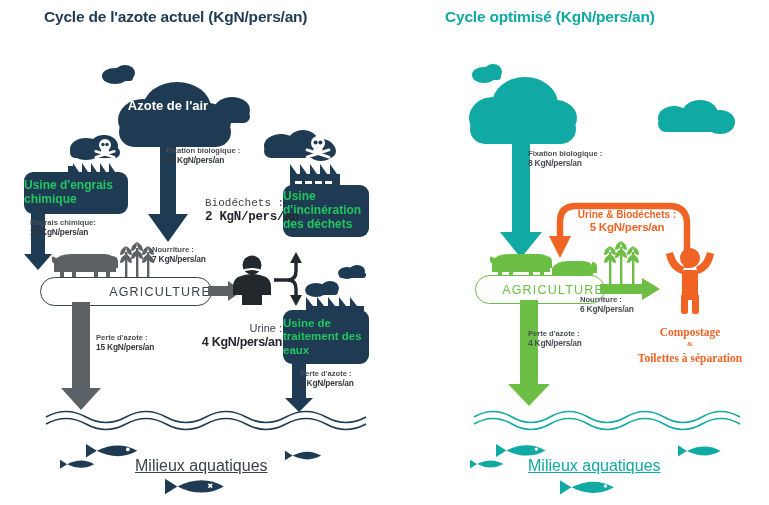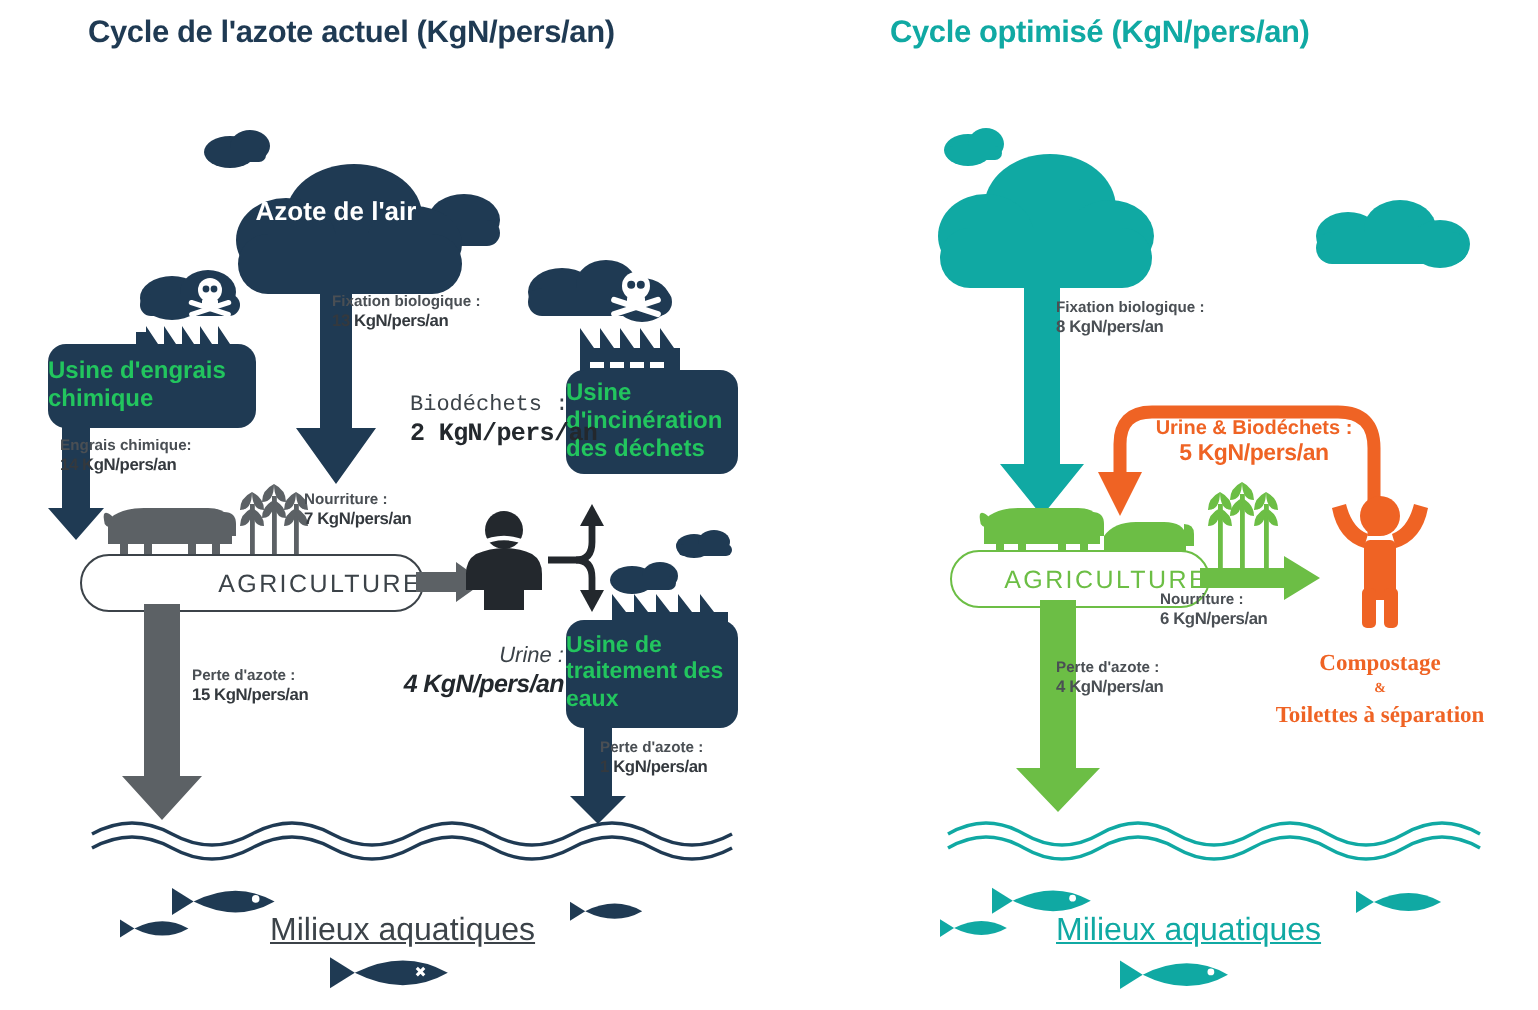--- a/index.html
+++ b/index.html
@@ -268,21 +268,21 @@
       <rect x="36" y="32" width="8" height="3"></rect>
       <rect x="48" y="32" width="8" height="3"></rect>
       <rect x="60" y="32" width="8" height="3"></rect>
     </g>
   </svg>
 
   <div class="box" id="box-water" style="left:283px;top:310px;width:86px;height:54px;font-size:11.5px;">
     <span>Usine de traitement des eaux</span>
   </div>
 
-  <div class="big-lbl" style="left:198px;top:322px;width:84px;font-style:italic;">
+  <div class="big-lbl" style="left:198px;top:322px;width:84px;">
     <div class="b1">Urine :</div>
     <div class="b2">4 KgN/pers/an</div>
   </div>
 
   <svg class="lay" style="left:61px;top:302px;" width="40" height="110">
     <path d="M11 0 H29 V86 H40 L20 108 L0 86 H11 Z" fill="#5c6165"></path>
   </svg>
 
   <div class="lbl dark" style="left:96px;top:334px;">
     <div class="l1">Perte d'azote :</div>

